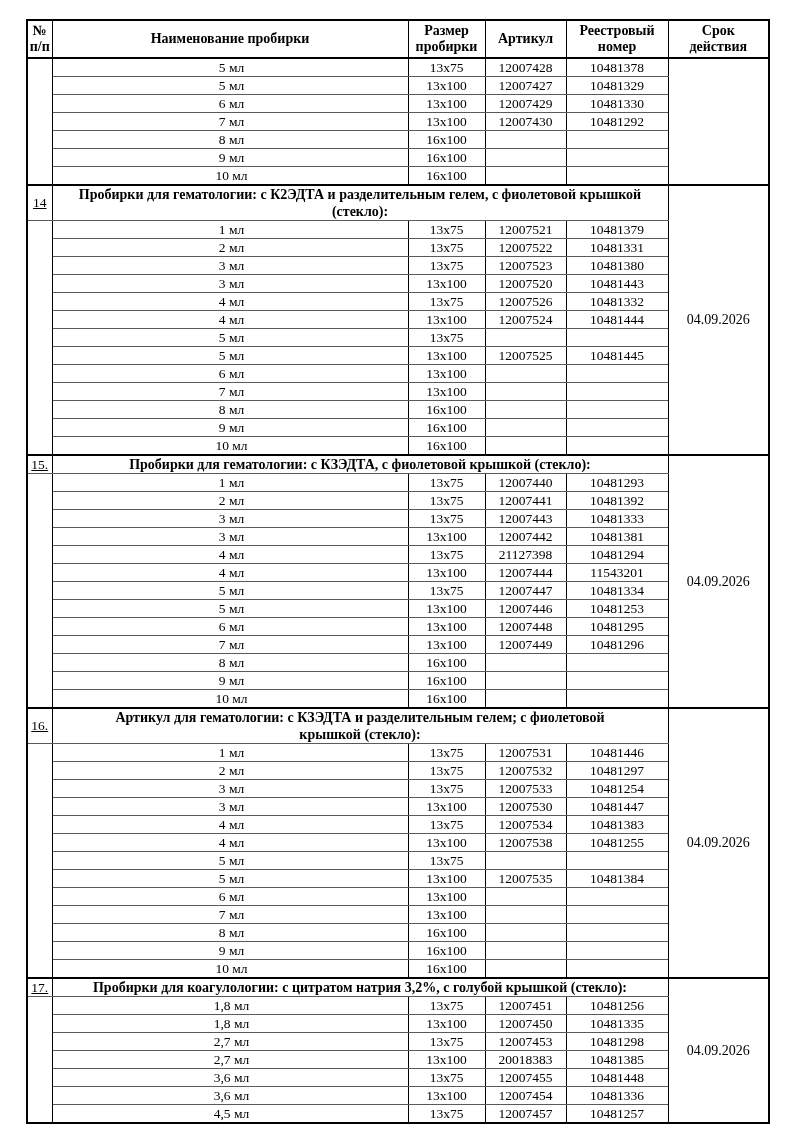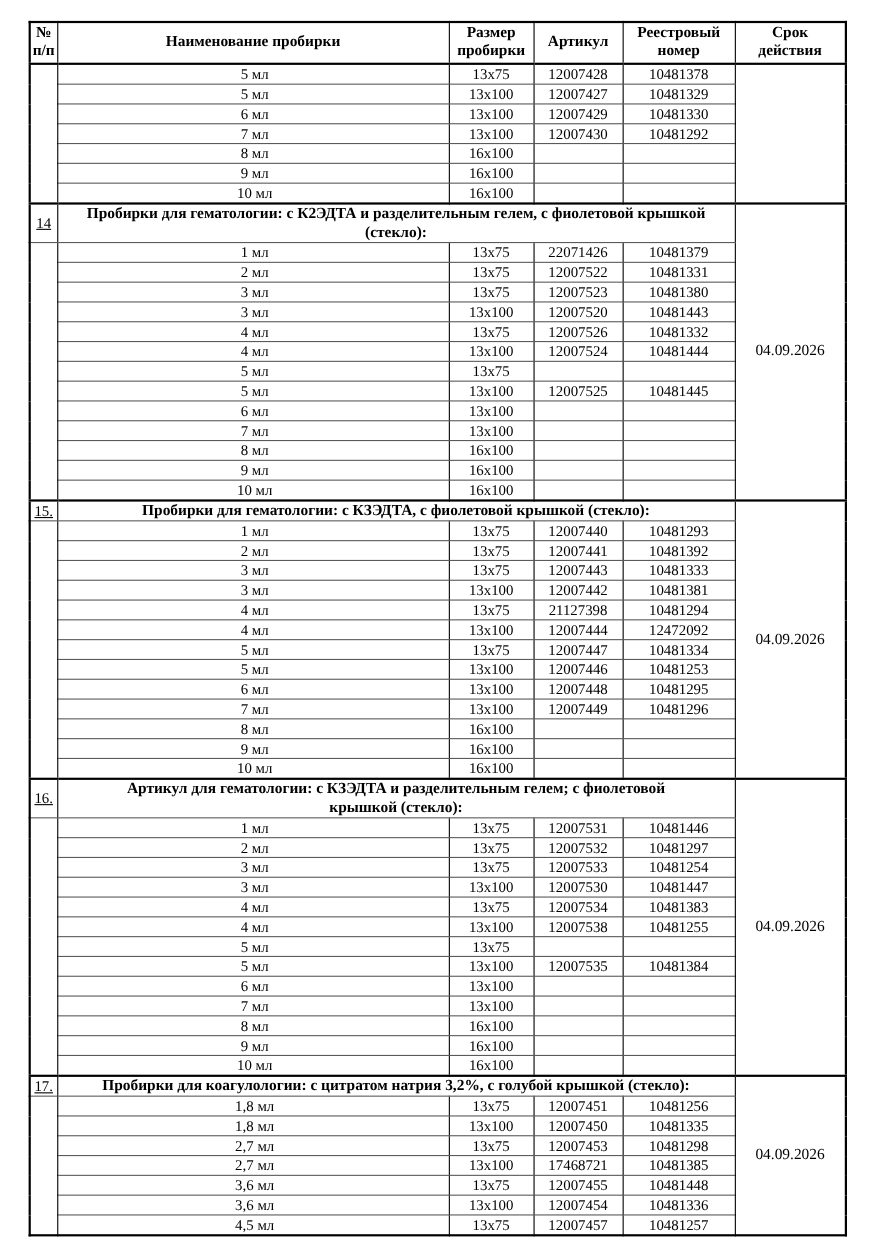--- a/index.html
+++ b/index.html
@@ -142,21 +142,21 @@
         <tr class="section-row">
           <td class="c-num">14</td>
           <td class="c-title" colspan="4">Пробирки для гематологии: с К2ЭДТА и разделительным гелем, с фиолетовой крышкой
 (стекло):</td>
           <td class="c-date" rowspan="14">04.09.2026</td>
         </tr>
         <tr class="data-row">
           <td class="c-numspan" rowspan="13"></td>
           <td class="c-name">1 мл</td>
           <td class="c-size">13x75</td>
-          <td class="c-art">22071426</td>
+          <td class="c-art">12007521</td>
           <td class="c-reg">10481379</td>
         </tr>
         <tr class="data-row">
           <td class="c-name">2 мл</td>
           <td class="c-size">13x75</td>
           <td class="c-art">12007522</td>
           <td class="c-reg">10481331</td>
         </tr>
         <tr class="data-row">
           <td class="c-name">3 мл</td>
@@ -257,21 +257,21 @@
         <tr class="data-row">
           <td class="c-name">4 мл</td>
           <td class="c-size">13x75</td>
           <td class="c-art">21127398</td>
           <td class="c-reg">10481294</td>
         </tr>
         <tr class="data-row">
           <td class="c-name">4 мл</td>
           <td class="c-size">13x100</td>
           <td class="c-art">12007444</td>
-          <td class="c-reg">12472092</td>
+          <td class="c-reg">11543201</td>
         </tr>
         <tr class="data-row">
           <td class="c-name">5 мл</td>
           <td class="c-size">13x75</td>
           <td class="c-art">12007447</td>
           <td class="c-reg">10481334</td>
         </tr>
         <tr class="data-row">
           <td class="c-name">5 мл</td>
           <td class="c-size">13x100</td>
@@ -413,21 +413,21 @@
         </tr>
         <tr class="data-row">
           <td class="c-name">2,7 мл</td>
           <td class="c-size">13x75</td>
           <td class="c-art">12007453</td>
           <td class="c-reg">10481298</td>
         </tr>
         <tr class="data-row">
           <td class="c-name">2,7 мл</td>
           <td class="c-size">13x100</td>
-          <td class="c-art">17468721</td>
+          <td class="c-art">20018383</td>
           <td class="c-reg">10481385</td>
         </tr>
         <tr class="data-row">
           <td class="c-name">3,6 мл</td>
           <td class="c-size">13x75</td>
           <td class="c-art">12007455</td>
           <td class="c-reg">10481448</td>
         </tr>
         <tr class="data-row">
           <td class="c-name">3,6 мл</td>

